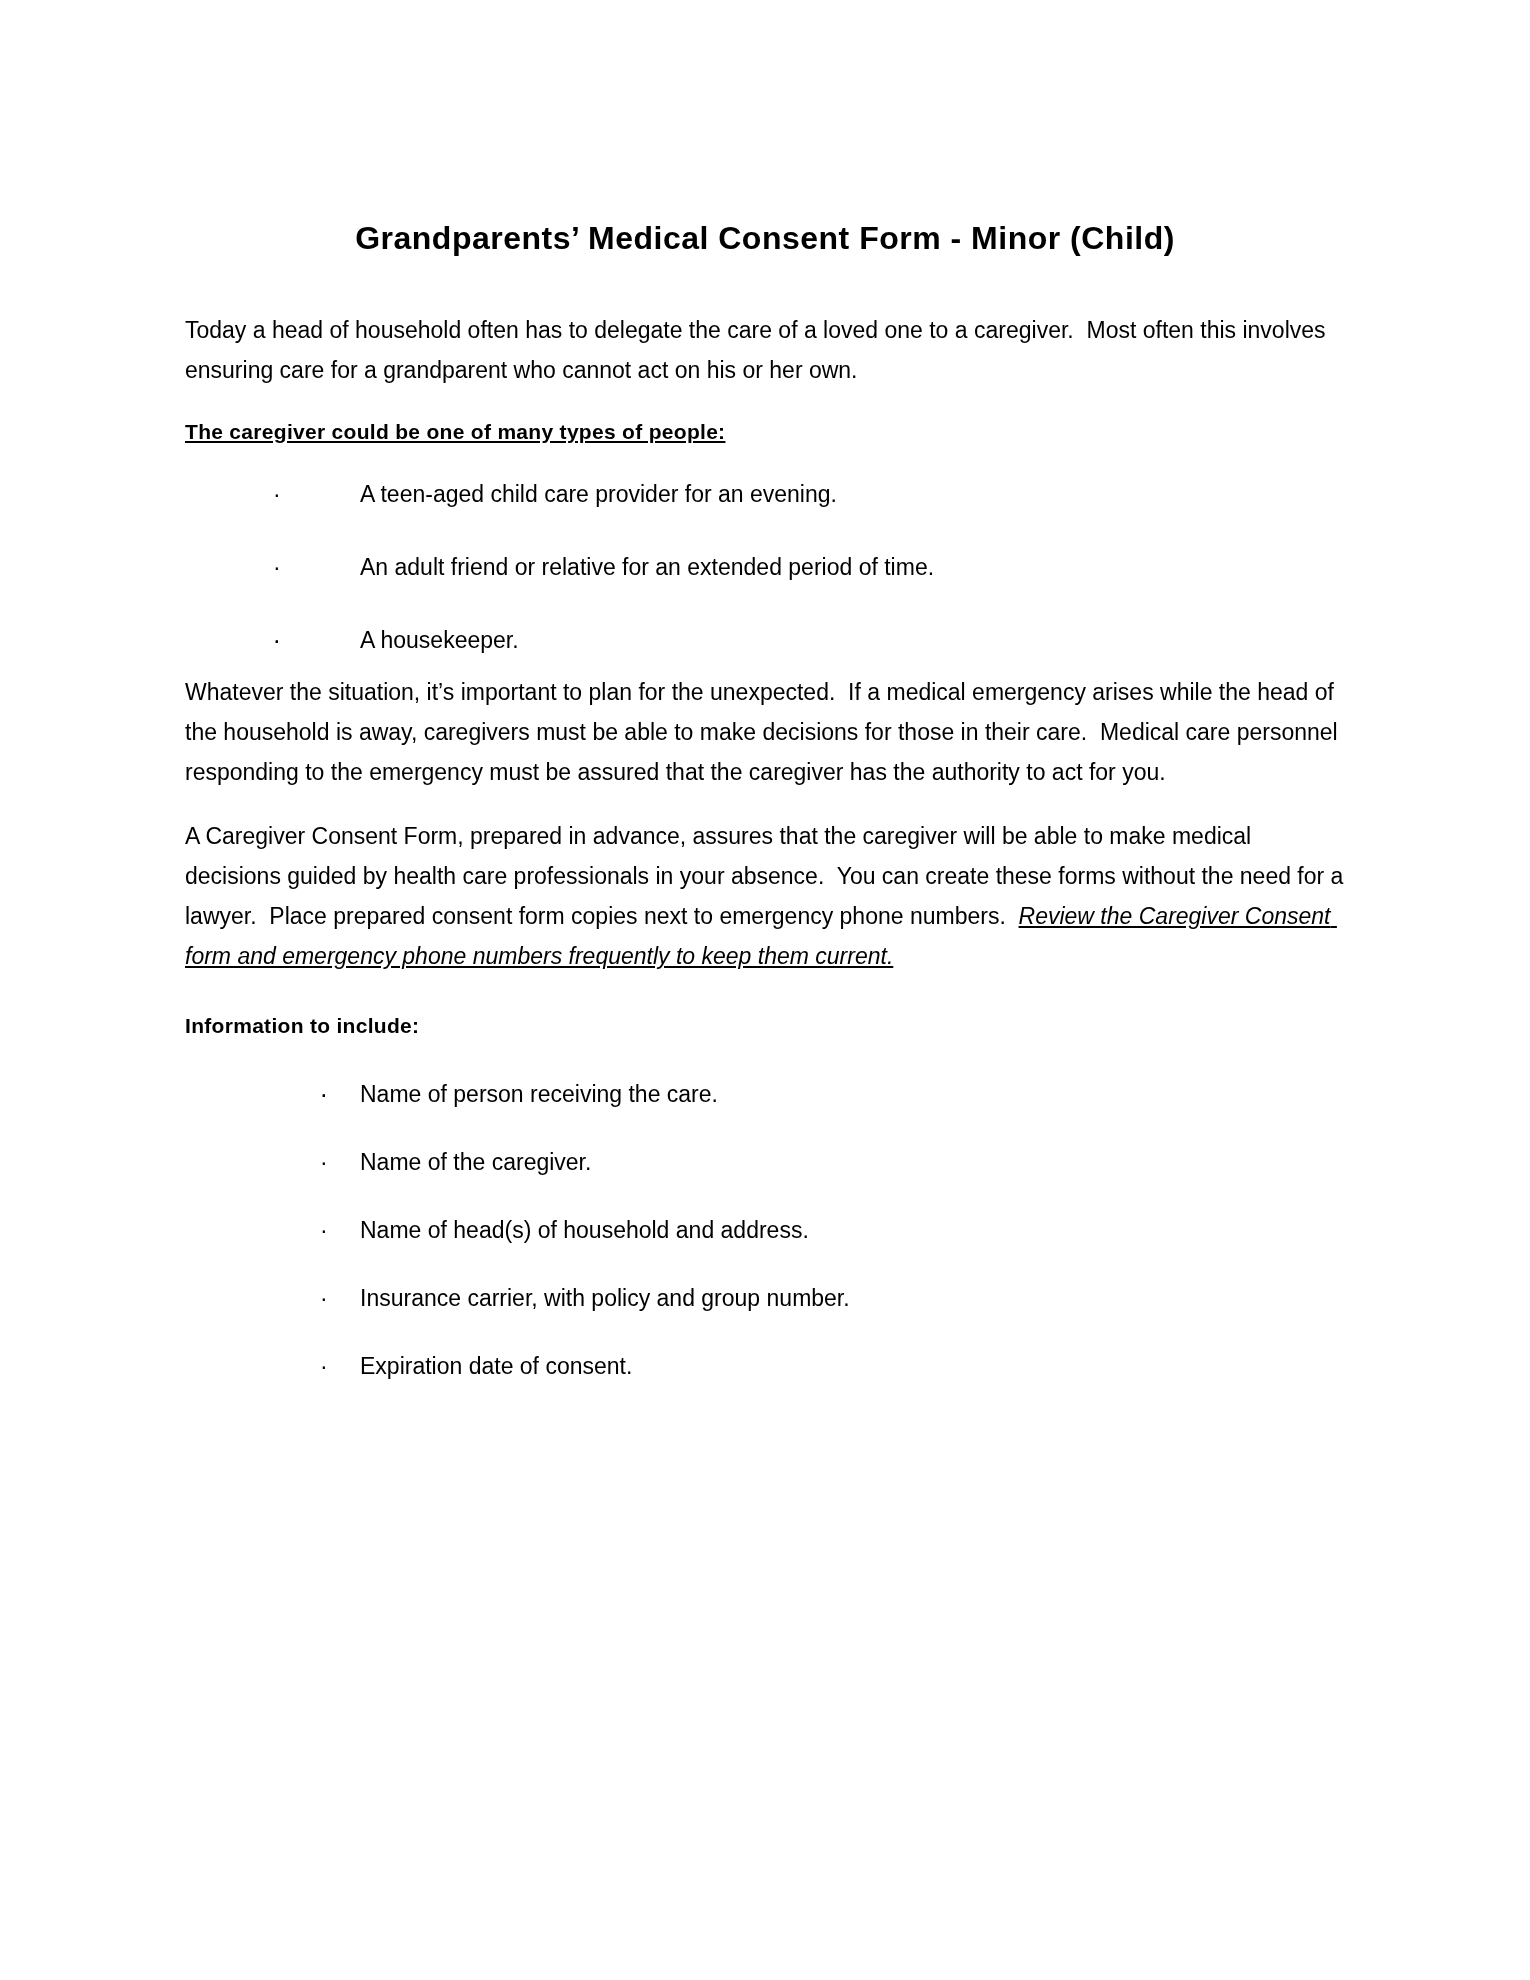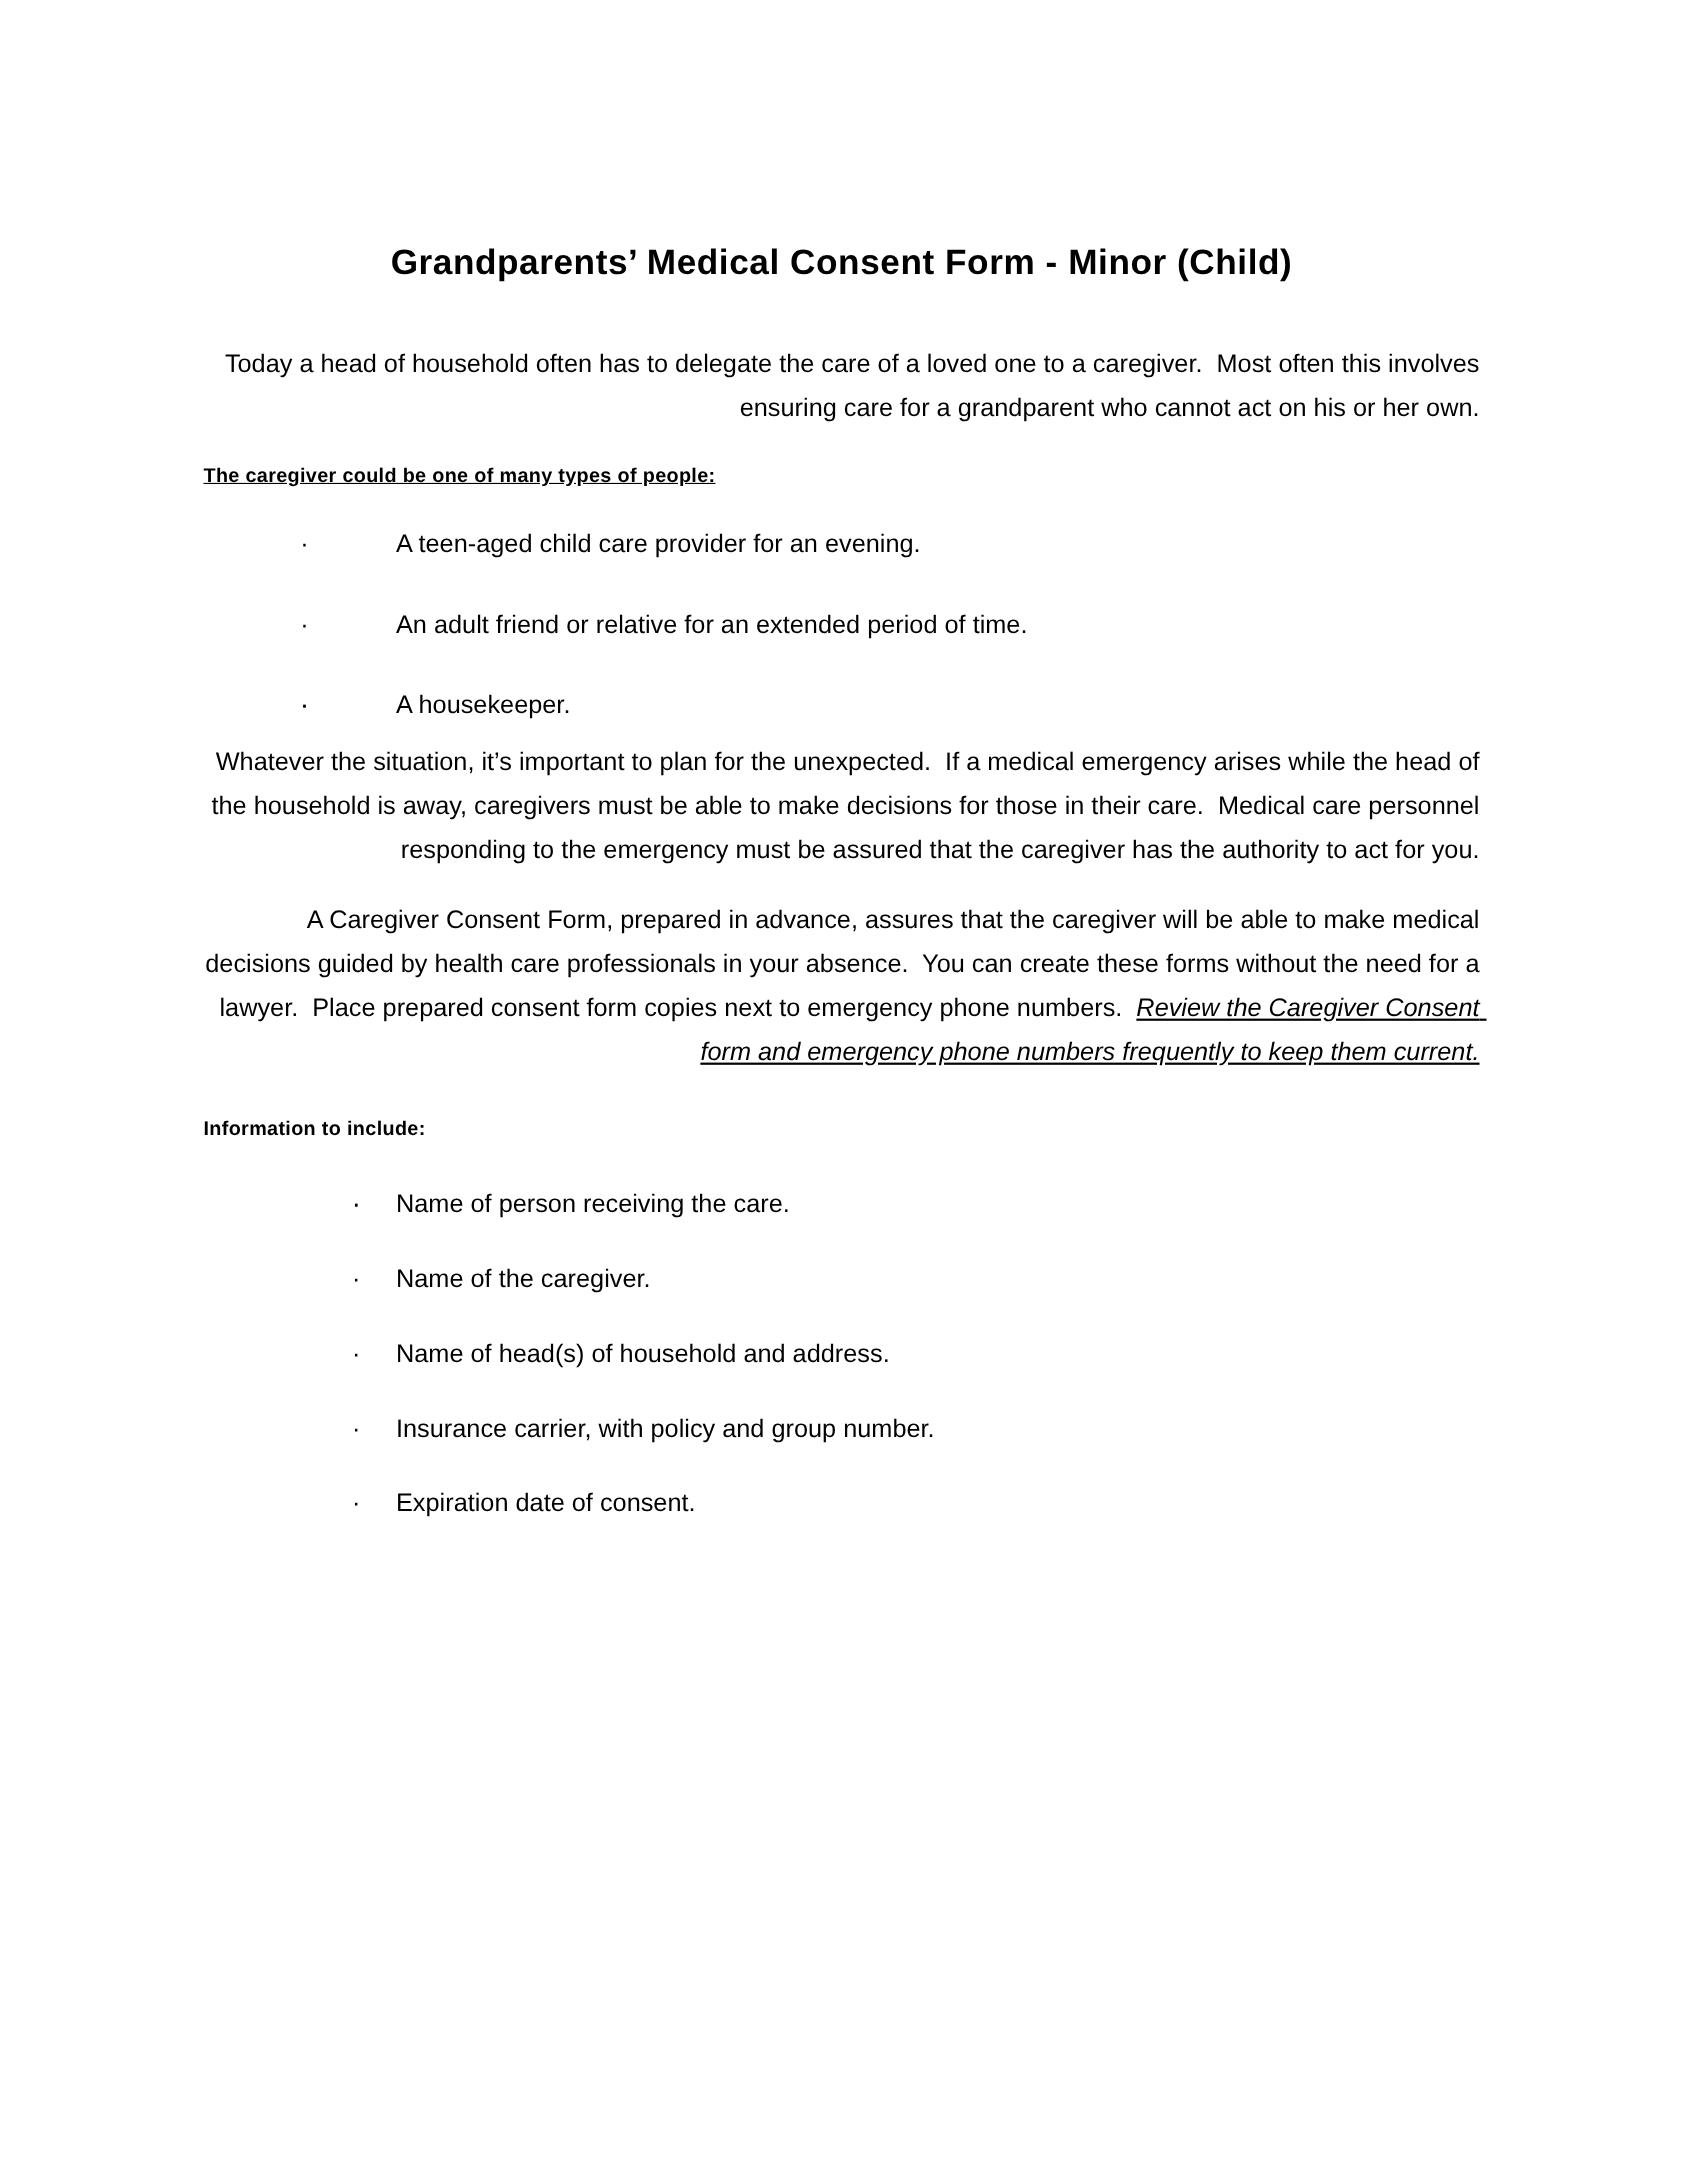--- a/index.html
+++ b/index.html
@@ -20,25 +20,25 @@
   }
   .title {
     font-size: 32px;
     font-weight: bold;
     text-align: center;
     line-height: 40px;
     letter-spacing: 0.5px;
   }
   .para {
     white-space: pre-wrap;
-    text-align: right;
+    text-align: left;
   }
   .para-intro   { margin-top: 52px; }
   .heading {
-    font-size: 18px;
+    font-size: 21px;
     font-weight: bold;
     line-height: 40px;
     letter-spacing: 0.3px;
   }
   .underlined { text-decoration: underline; }
   .heading-1  { margin-top: 22px; }
   .blist {
     list-style: none;
   }
   .blist li {

